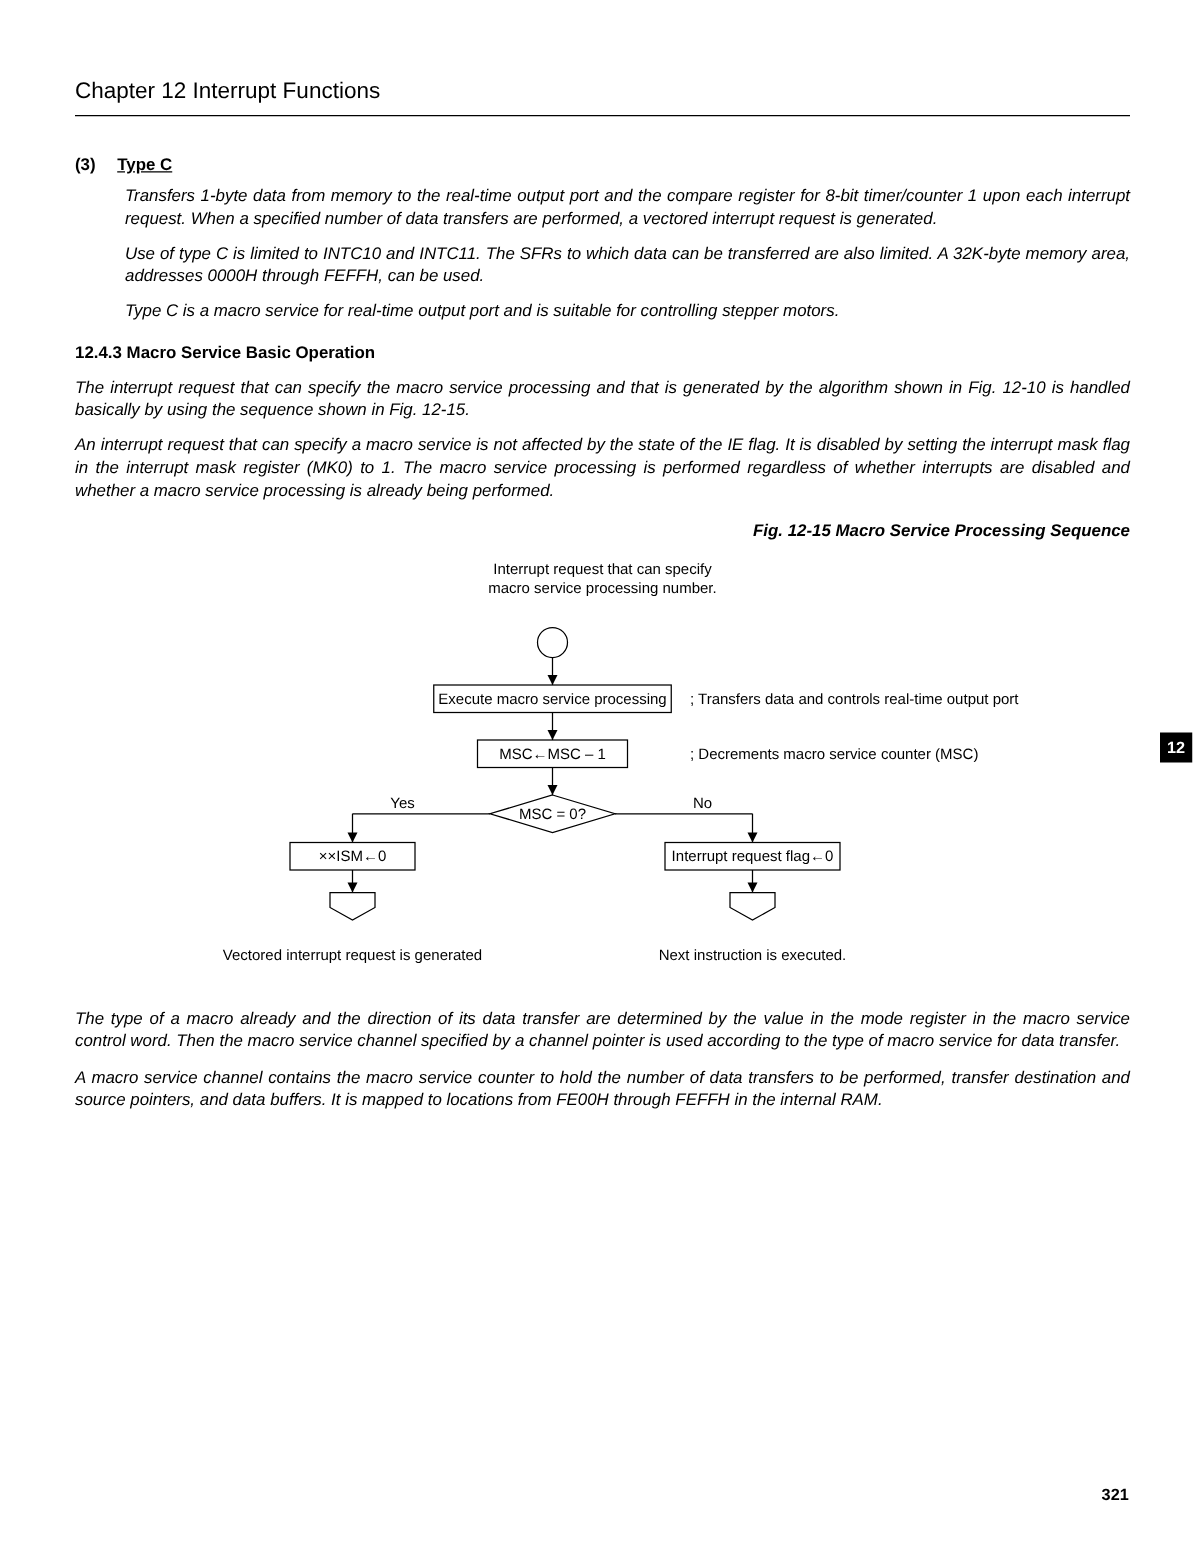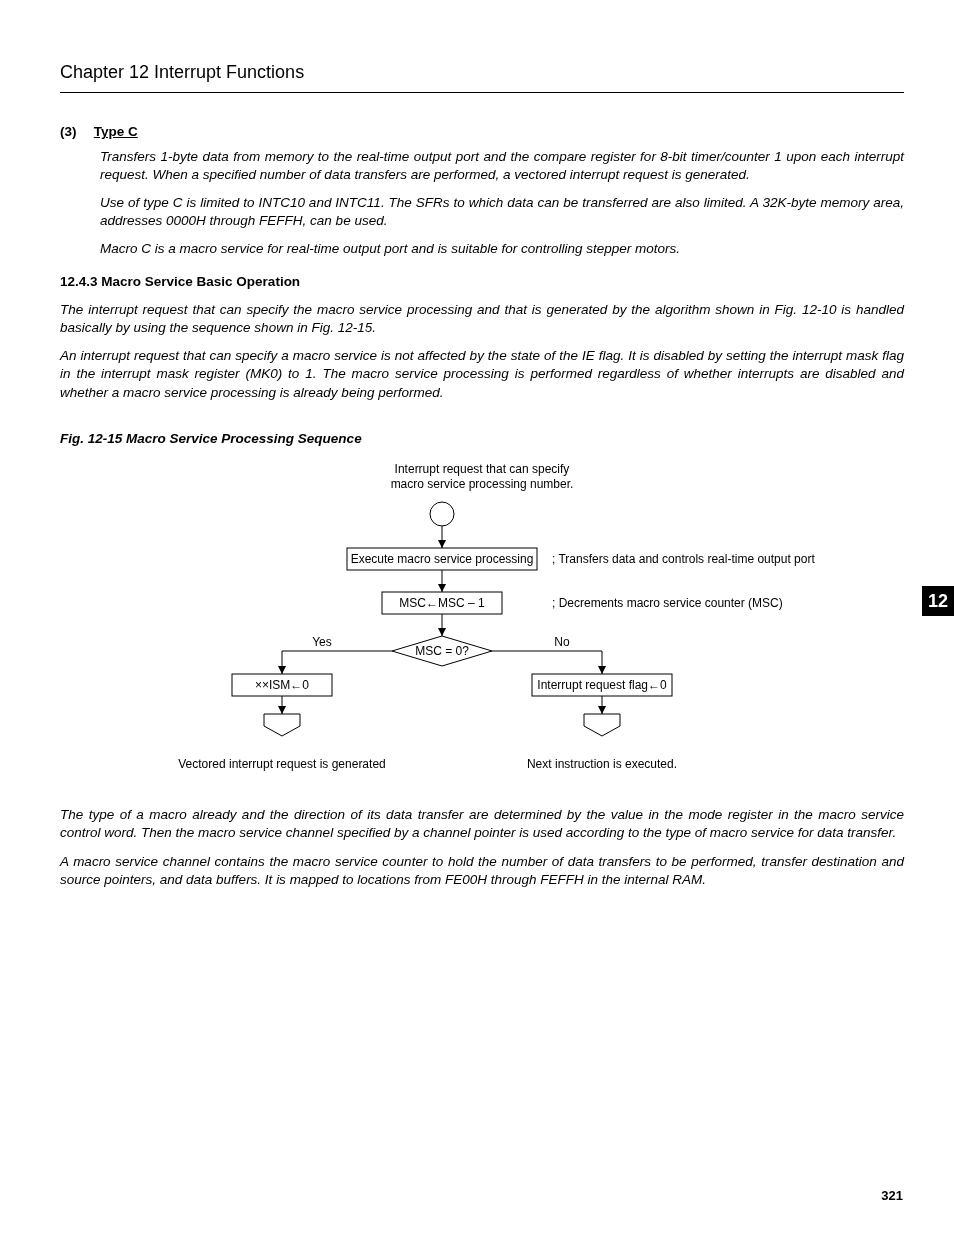--- a/index.html
+++ b/index.html
@@ -23,33 +23,33 @@
     border: none;
     border-top: 1.5px solid #000;
     margin: 0 0 30px 0;
   }
   .sec-row { margin-bottom: 6px; }
   .sec-num { font-weight: bold; display:inline-block; width:30px; vertical-align: top;}
   .sec-title { font-weight: bold; text-decoration: underline; }
   .indent-block { margin-left: 40px; }
   p { margin: 0 0 10px 0; text-align: justify; font-style: italic; }
   .subheading { font-weight: bold; margin: 14px 0 10px 0; }
-  .fig-caption { font-weight: bold; font-style: italic; text-align: left; margin: 28px 0 14px 0; }
+  .fig-caption { font-weight: bold; font-style: italic; text-align: right; margin: 14px 0 14px 0; }
   .flow { position: relative; width: 700px; margin: 0 auto 20px auto; font-size: 12px; }
-  .flow-text-top { text-align: center; width: 300px; margin: 0 auto 4px auto; line-height: 1.25; }
+  .flow-text-top { text-align: center; width: 300px; margin: 0 auto 18px auto; line-height: 1.25; }
   .flow svg { display:block; margin: 0 auto; }
   .side-tab {
     position: absolute;
     right: 0;
     top: 586px;
     background: #000;
     color: #fff;
     font-weight: bold;
     padding: 3px 6px;
-    font-size: 18px;
+    font-size: 13px;
   }
   .page-num {
     position: absolute;
     bottom: 30px;
     right: 51px;
     font-size: 13px;
     font-weight: bold;
   }
 </style>
 </head>
@@ -58,21 +58,21 @@
 <div class="chapter-header">Chapter 12   Interrupt Functions</div>
 <hr class="top-rule">
 
 <div class="sec-row">
   <span class="sec-num">(3)</span>
   <span class="sec-title">Type C</span>
 </div>
 <div class="indent-block">
   <p>Transfers 1-byte data from memory to the real-time output port and the compare register for 8-bit timer/counter 1 upon each interrupt request.  When a specified number of data transfers are performed, a vectored interrupt request is generated.</p>
   <p>Use of type C is limited to INTC10 and INTC11.  The SFRs to which data can be transferred are also limited.  A 32K-byte memory area, addresses 0000H through FEFFH, can be used.</p>
-  <p>Macro C is a macro service for real-time output port and is suitable for controlling stepper motors.</p>
+  <p>Type C is a macro service for real-time output port and is suitable for controlling stepper motors.</p>
 </div>
 
 <div class="subheading">12.4.3  Macro Service Basic Operation</div>
 <p>The interrupt request that can specify the macro service processing and that is generated by the algorithm shown in Fig. 12-10 is handled basically by using the sequence shown in Fig. 12-15.</p>
 <p>An interrupt request that can specify a macro service is not affected by the state of the IE flag.  It is disabled by setting the interrupt mask flag in the interrupt mask register (MK0) to 1.  The macro service processing is performed regardless of whether interrupts are disabled and whether a macro service processing is already being performed.</p>
 
 <div class="fig-caption">Fig. 12-15  Macro Service Processing Sequence</div>
 
 <div class="flow">
   <div class="flow-text-top">

